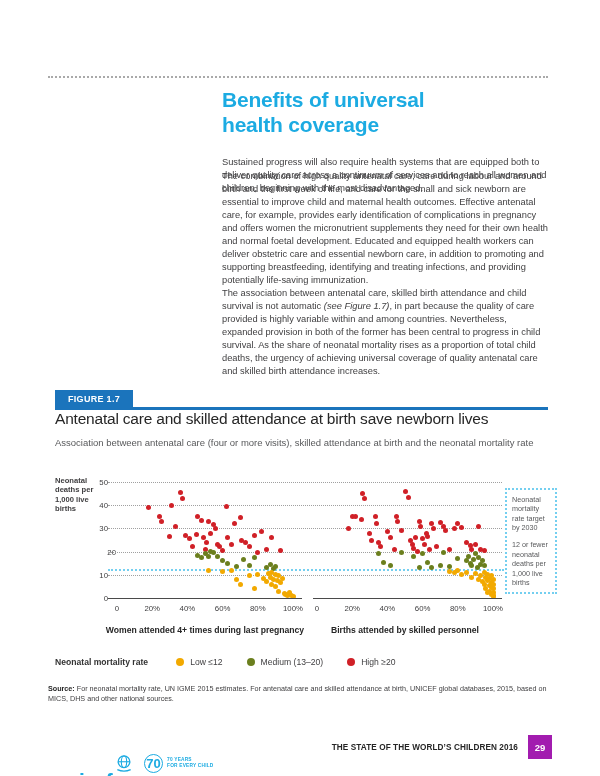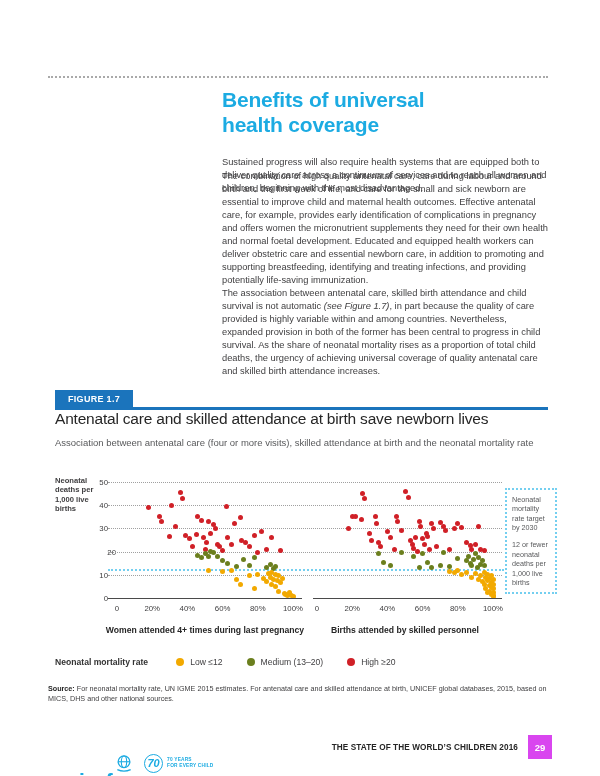--- a/index.html
+++ b/index.html
@@ -56,26 +56,26 @@
   .legend-dot{width:8px;height:8px;border-radius:50%;margin-right:6px;display:inline-block;}
 
   .source{position:absolute;left:48px;top:684px;width:505px;margin:0;font-size:7.2px;line-height:1.45;color:#414042;}
   .source b{color:#262626;}
 
   .footer{position:absolute;left:0;top:731px;width:600px;height:34px;}
   .logo{position:absolute;left:55px;top:4px;display:flex;align-items:center;}
   .logo-text{font-size:21px;font-weight:bold;color:#1CABE2;letter-spacing:-0.8px;line-height:20px;margin-top:36px;}
   .globe{margin-left:2px;margin-right:10px;}
   .logo-70{width:17px;height:17px;border:1.6px solid #1CABE2;border-radius:50%;color:#1CABE2;
-           font-size:11px;font-weight:bold;font-style:italic;display:flex;align-items:center;
+           font-size:13px;font-weight:bold;display:flex;align-items:center;
            justify-content:center;margin-right:4px;}
   .logo-small{font-size:4.8px;font-weight:bold;color:#1CABE2;line-height:1.25;letter-spacing:0.2px;}
   .footer-right{position:absolute;right:48px;top:4px;display:flex;align-items:center;}
   .footer-title{font-size:8.2px;font-weight:bold;color:#262626;letter-spacing:0.1px;margin-right:10px;}
-  .page-num{width:24px;height:24px;background:#d946ef;color:#ffffff;font-size:9.5px;font-weight:bold;
+  .page-num{width:24px;height:24px;background:#a21caf;color:#ffffff;font-size:9.5px;font-weight:bold;
             display:flex;align-items:center;justify-content:center;}
 </style>
 </head>
 <body>
 
 <div class="page">
 
   <div class="top-rule"></div>
 
   <h1 class="heading">

